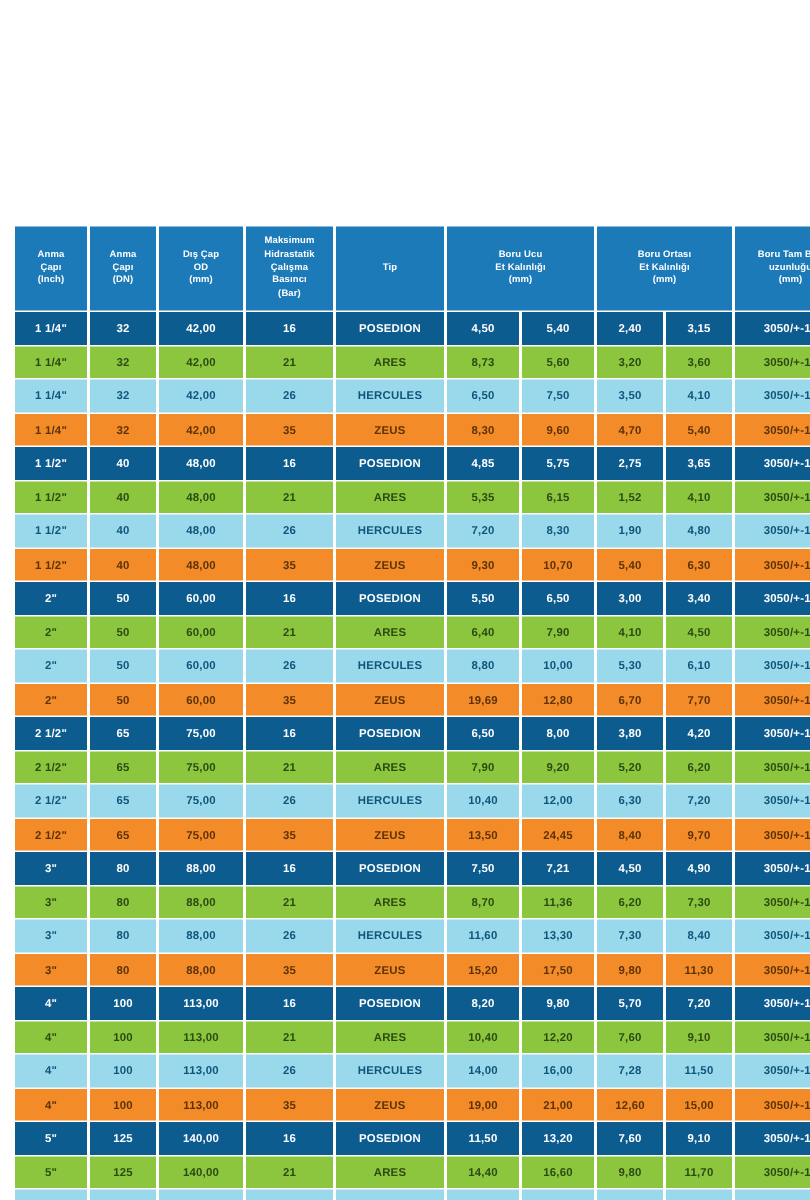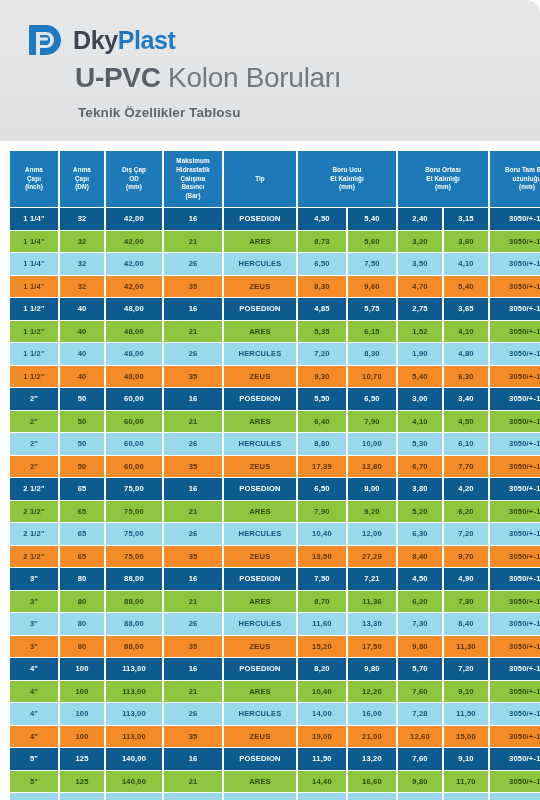--- a/index.html
+++ b/index.html
@@ -104,39 +104,20 @@
   tr.hercules td { background: #9ad9ec; color: #10567a; }
   tr.zeus     td { background: #f38c28; color: #5d3206; }
 
   .hdr-sub { font-weight: bold; }
 </style>
 </head>
 <body>
 
 <div id="page">
 
-  <div class="banner">
-
-    <div class="logo-row">
-      <svg class="logo-mark" viewBox="0 0 36 33">
-        <path d="M1 1 H18 A15 15 0 0 1 18 31 H12 V24 H18 A8 8 0 0 0 18 8 H8 V31 H1 Z" fill="#1f7ac4"></path>
-        <path d="M12 11 H19 A5.5 5.5 0 0 1 19 21 H12 V16.5 H19 A1.6 1.6 0 0 0 19 13.5 H12 Z" fill="#1f7ac4"></path>
-      </svg>
-      <div class="logo-text">
-        <span class="logo-dky">Dky</span><span class="logo-plast">Plast</span>
-      </div>
-    </div>
-
-    <div class="title">
-      <span class="strong">U-PVC</span>
-      <span class="light">Kolon Boruları</span>
-    </div>
-
-    <div class="subtitle">Teknik  Özellikler Tablosu</div>
-  </div>
 
   <div class="table-wrap">
     <table class="spec">
       <colgroup>
         <col style="width:48px">
           <col style="width:44px">
         <col style="width:56px">
           <col style="width:58px">
         <col style="width:72px">
         <col style="width:48px">
@@ -323,21 +304,21 @@
             <td>5,30</td>
             <td>6,10</td>
             <td>3050/+-10</td>
           </tr>
           <tr class="zeus">
             <td>2"</td>
             <td>50</td>
             <td>60,00</td>
             <td>35</td>
             <td>ZEUS</td>
-            <td>17,39</td>
+            <td>19,69</td>
             <td>12,80</td>
             <td>6,70</td>
             <td>7,70</td>
             <td>3050/+-10</td>
           </tr>
           <tr class="posedion">
             <td>2 1/2"</td>
             <td>65</td>
             <td>75,00</td>
             <td>16</td>
@@ -372,21 +353,21 @@
             <td>7,20</td>
             <td>3050/+-10</td>
           </tr>
           <tr class="zeus">
             <td>2 1/2"</td>
             <td>65</td>
             <td>75,00</td>
             <td>35</td>
             <td>ZEUS</td>
             <td>13,50</td>
-            <td>27,29</td>
+            <td>24,45</td>
             <td>8,40</td>
             <td>9,70</td>
             <td>3050/+-10</td>
           </tr>
           <tr class="posedion">
             <td>3"</td>
             <td>80</td>
             <td>88,00</td>
             <td>16</td>
             <td>POSEDION</td>

